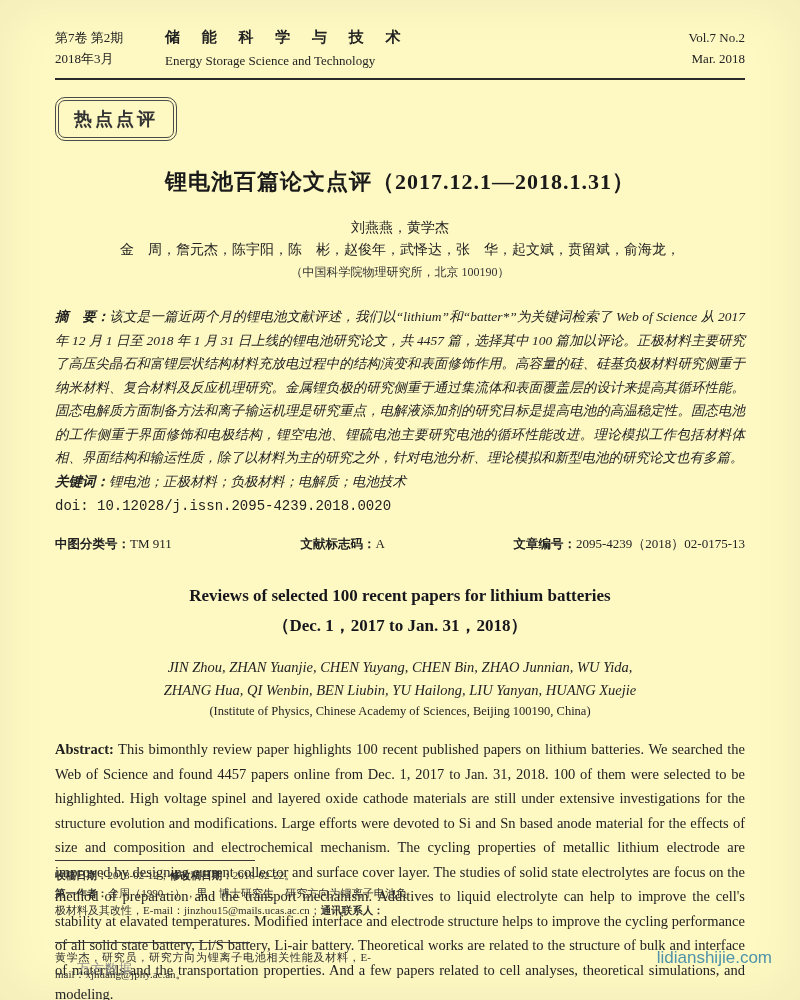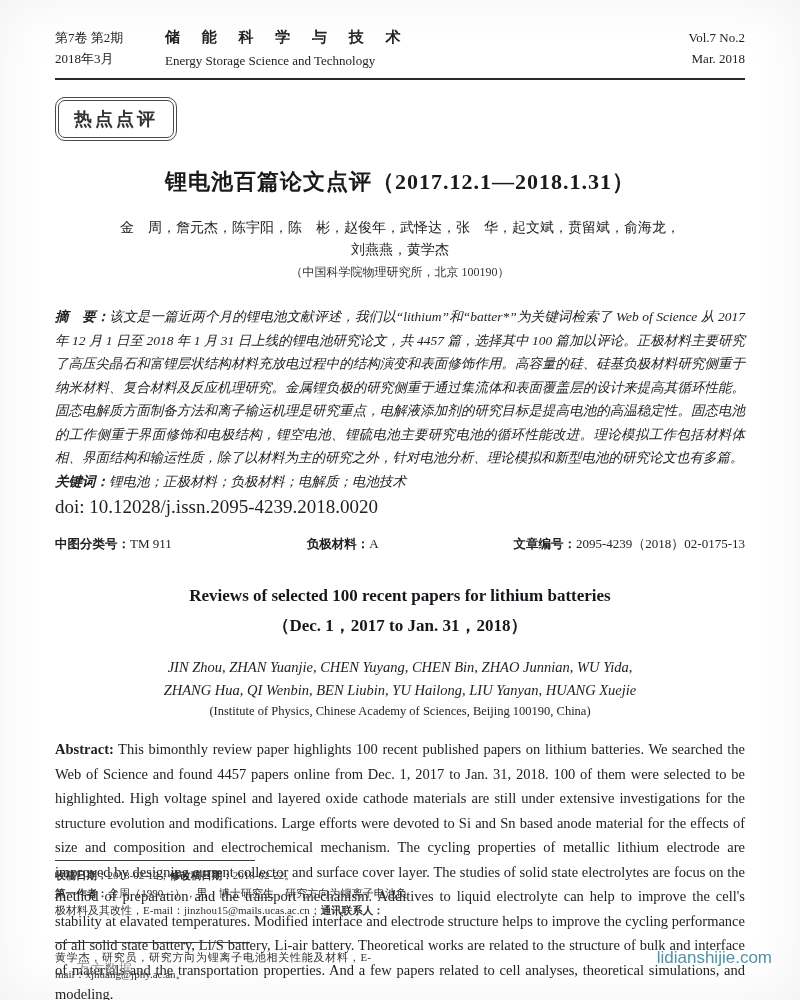--- a/index.html
+++ b/index.html
@@ -1,18 +1,18 @@
 <!DOCTYPE html>
 <html><head>
 <meta charset="utf-8">
 <style>
   html,body{margin:0;padding:0;background:#e9e8e5;}
   .page{
     position:relative;width:800px;height:1000px;margin:0 auto;
-    background:#ffffff;color:#222;
+    background:#fef9c3;color:#222;
     font-family:"Liberation Serif","DejaVu Serif",serif;
     box-shadow:inset 0 0 55px rgba(0,0,0,0.06);
     overflow:hidden;
   }
   .content{position:absolute;left:55px;right:55px;top:0;}
   
   .masthead{display:flex;justify-content:space-between;align-items:flex-start;padding-top:27px;font-size:13px;line-height:21px;}
   .mh-left{text-align:left;min-width:110px;}
   .mh-center{flex:1;}
   .mh-title-cn{font-weight:bold;font-size:15px;letter-spacing:9px;}
@@ -28,21 +28,21 @@
   }
   
   .title-cn{margin:26px 0 0 0;text-align:center;font-size:22px;font-weight:bold;letter-spacing:1px;color:#1a1a1a;}
   .authors-cn{margin-top:20px;text-align:center;font-size:14px;line-height:22px;}
   .affil-cn{margin-top:3px;text-align:center;font-size:12px;color:#333;}
   
   .meta-cn{margin-top:24px;font-size:13.5px;line-height:23.5px;}
   .meta-cn p{margin:0;}
   .abstract-cn,.keywords-cn{font-style:italic;text-align:justify;}
   .abstract-cn b,.keywords-cn b{font-style:italic;font-weight:bold;margin-top:42px;}
-  .doi{margin-top:2px !important;font-size:19px;}
+  .doi{margin-top:2px !important;font-size:14px;font-family:Liberation Mono, monospace;}
   .clc-row{display:flex;justify-content:space-between;margin-top:13px;font-size:13px;}
   .clc-row b{font-family:"Liberation Sans","DejaVu Sans",sans-serif;font-size:12.5px;}
   
   .title-en{margin:25px 0 0 0;text-align:center;font-size:17px;line-height:30px;font-weight:bold;color:#16161c;}
   .authors-en{margin-top:15px;text-align:center;font-size:14.5px;line-height:23px;font-style:italic;}
   .affil-en{margin-top:2px;text-align:center;font-size:12.5px;}
   .abstract-en{margin:18px 0 0 0;text-align:justify;font-size:14.5px;line-height:24.5px;}
   .abstract-en b,.keywords-en b{font-weight:bold;}
   .keywords-en{margin:0;text-align:left;font-size:14.5px;line-height:24.5px;}
   
@@ -86,32 +86,32 @@
         <div>Mar. 2018</div>
       </div>
     </header>
     <div class="masthead-rule"></div>
 
     <div class="badge">热点点评</div>
 
     <h1 class="title-cn">锂电池百篇论文点评（2017.12.1—2018.1.31）</h1>
 
     <div class="authors-cn">
+      <div>刘燕燕，黄学杰</div>
       <div>金　周，詹元杰，陈宇阳，陈　彬，赵俊年，武怿达，张　华，起文斌，贲留斌，俞海龙，</div>
-      <div>刘燕燕，黄学杰</div>
     </div>
     <div class="affil-cn">（中国科学院物理研究所，北京 100190）</div>
 
     <section class="meta-cn">
       <p class="abstract-cn"><b>摘　要：</b><span>该文是一篇近两个月的锂电池文献评述，我们以“lithium”和“batter*”为关键词检索了 Web of Science 从 2017 年 12 月 1 日至 2018 年 1 月 31 日上线的锂电池研究论文，共 4457 篇，选择其中 100 篇加以评论。正极材料主要研究了高压尖晶石和富锂层状结构材料充放电过程中的结构演变和表面修饰作用。高容量的硅、硅基负极材料研究侧重于纳米材料、复合材料及反应机理研究。金属锂负极的研究侧重于通过集流体和表面覆盖层的设计来提高其循环性能。固态电解质方面制备方法和离子输运机理是研究重点，电解液添加剂的研究目标是提高电池的高温稳定性。固态电池的工作侧重于界面修饰和电极结构，锂空电池、锂硫电池主要研究电池的循环性能改进。理论模拟工作包括材料体相、界面结构和输运性质，除了以材料为主的研究之外，针对电池分析、理论模拟和新型电池的研究论文也有多篇。</span></p>
       <p class="keywords-cn"><b>关键词：</b><span>锂电池；正极材料；负极材料；电解质；电池技术</span></p>
       <p class="doi">doi: 10.12028/j.issn.2095-4239.2018.0020</p>
       <div class="clc-row">
         <span><b>中图分类号：</b><span>TM 911</span></span>
-        <span><b>负极材料：</b><span>A</span></span>
+        <span><b>文献标志码：</b><span>A</span></span>
         <span><b>文章编号：</b><span>2095-4239（2018）02-0175-13</span></span>
       </div>
     </section>
 
     <h2 class="title-en">
       <div>Reviews of selected 100 recent papers for lithium batteries</div>
       <div>（Dec. 1，2017 to Jan. 31，2018）</div>
     </h2>
 
     <div class="authors-en">

